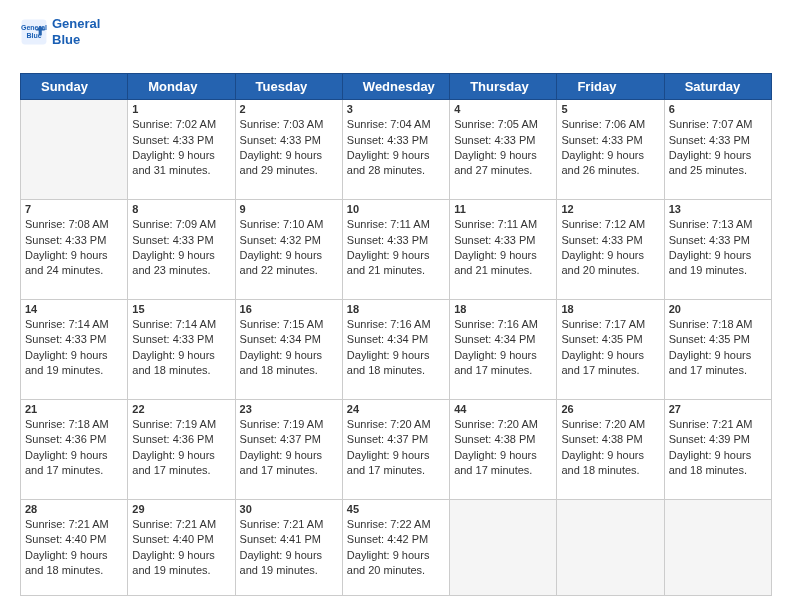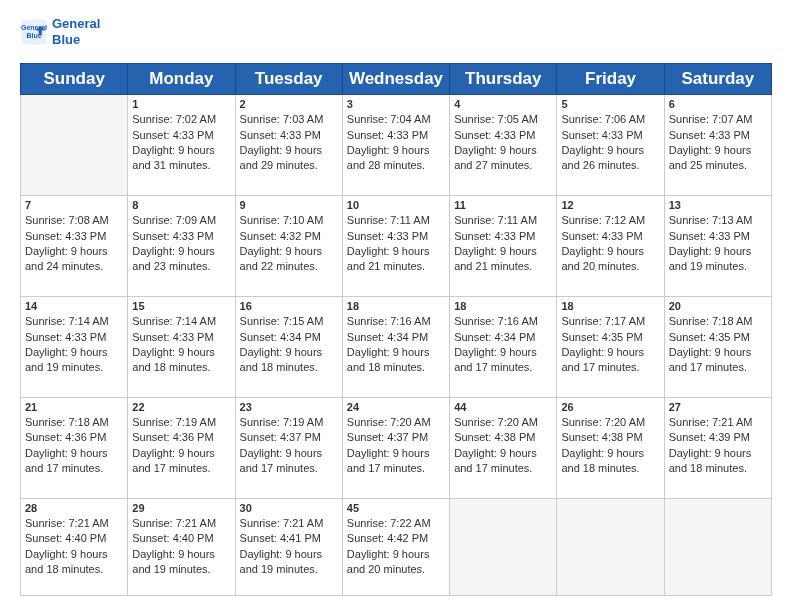--- a/index.html
+++ b/index.html
@@ -14,21 +14,21 @@
       width: 792px;
       height: 612px;
       padding: 16px 20px;
       display: flex;
       flex-direction: column;
     }
     .header {
       display: flex;
       justify-content: space-between;
       align-items: flex-start;
-      margin-bottom: 16px;
+      margin-bottom: 26px;
     }
     .logo {
       display: flex;
       align-items: center;
       gap: 4px;
     }
     .logo-text {
       font-size: 13px;
       font-weight: bold;
       color: #333;
@@ -54,24 +54,24 @@
     .calendar {
       flex: 1;
       border: 1px solid #ccc;
       border-collapse: collapse;
       width: 100%;
       table-layout: fixed;
     }
     .calendar th {
       background: #2563b0;
       color: #fff;
-      font-size: 17px;
+      font-size: 13px;
       font-weight: bold;
-      padding: 5px 0;
-      text-align: center;
+      padding: 5px 20px;
+      text-align: left;
       border: 1px solid #1a4a8a;
     }
     .calendar td {
       vertical-align: top;
       border: 1px solid #ccc;
       padding: 3px 4px;
       font-size: 9.5px;
       color: #333;
       height: 86px;
       background: #fff;

